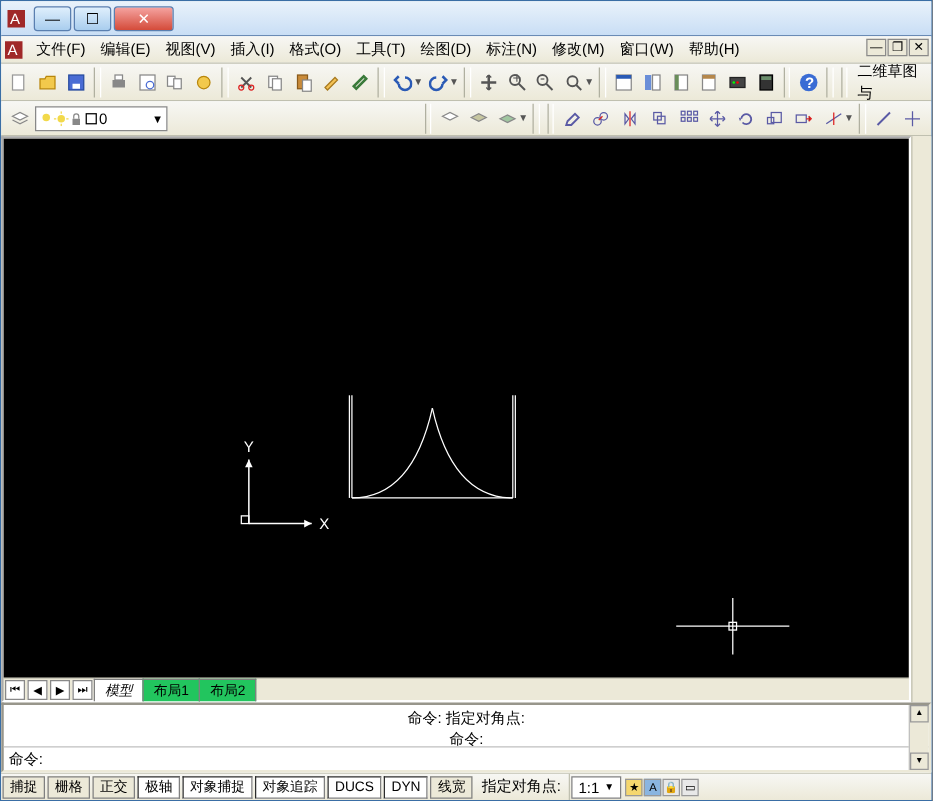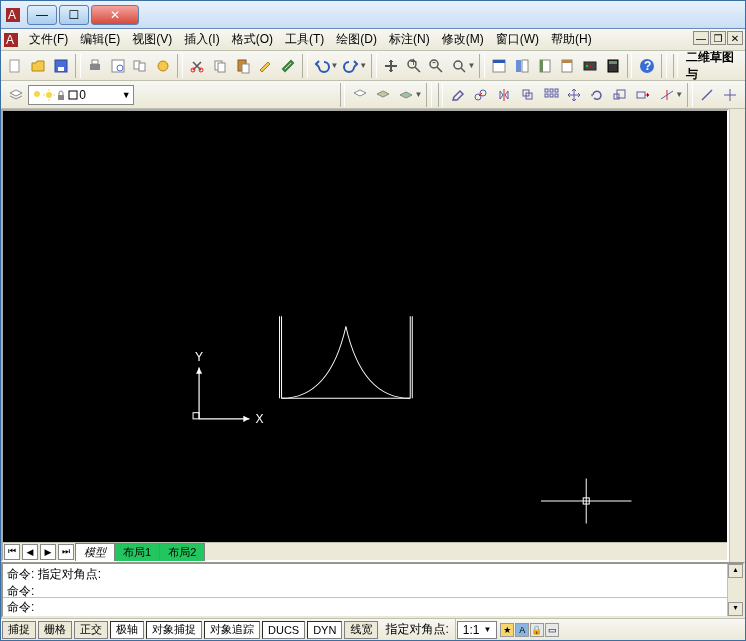--- a/index.html
+++ b/index.html
@@ -14,38 +14,38 @@
   .win-max { background: linear-gradient(#dfeffc,#a9cdee); }
   .win-close { background: linear-gradient(#f5a3a0,#d44b3a); color:#fff; width:48px;}
   .menubar { height: 22px; background: linear-gradient(#f7f7f4,#ece9d8); border-bottom:1px solid #c0c0b0; display:flex; align-items:center; padding:0 2px; position:relative;}
   .menubar .m-icon { width:16px;height:16px;margin-right:4px;display:inline-block; }
   .menubar .menu-item { padding: 16px 6px; cursor:default; color:#000;}
   .mdi-btns { position:absolute; right:2px; top:2px; display:flex; gap:1px;}
   .mdi-btn { width:16px;height:14px;border:1px solid #8a8a8a;background:#ece9d8;font-size:10px;display:flex;align-items:center;justify-content:center;}
   .toolbar-row { height: 30px; background: linear-gradient(#f7f7f4,#ece9d8); border-bottom:1px solid #c0c0b0; display:flex; align-items:center; padding:0 4px; gap:2px; overflow:hidden;}
   .tbtn { width:24px; height:24px; border:1px solid transparent; display:flex;align-items:center;justify-content:center; border-radius:2px;}
   .sep { width:6px; height:24px; border-left:1px solid #b0b0a0; border-right:1px solid #fff; margin:0 2px; }
-  .toolbar-text { padding:0 4px; color:#000;font-weight:bold;}
+  .toolbar-text { padding:0 4px; color:#000;}
   .layerbar { height:28px; background:linear-gradient(#f7f7f4,#ece9d8); border-bottom:1px solid #c0c0b0; display:flex; align-items:center; padding:0 4px; gap:2px;}
   .layer-combo { display:flex;align-items:center;border:1px solid #888;background:#fff;height:20px;padding:0 2px;width:120px;}
   .layer-combo .dd{margin-left:auto;font-size:9px;}
   .workarea { flex:1; display:flex; background:#ece9d8;}
   .canvas-wrap { flex:1; display:flex; flex-direction:column; border:2px inset #fff;}
   .canvas { flex:1; background:#000; position:relative; overflow:hidden;}
   .ucs-line { stroke:#fff; stroke-width:1.2; fill:none;}
   .ucs-text { fill:#fff; font-size:12px;}
   .drawing { stroke:#fff; stroke-width:1; fill:none; }
   .sheet-tabs { height:18px; background:#ece9d8; display:flex; align-items:center; font-size:11px; border-top:1px solid #c0c0b0;}
   .sheet-nav { width:16px; height:16px; border:1px solid #888; margin:0 1px; background:#fff; display:flex;align-items:center;justify-content:center;font-size:9px;}
   .sheet-tab { padding:1px 8px; border:1px solid #808080; border-bottom:none; background:#22c55e; margin-right:-1px; font-size:11px;}
   .sheet-tab.active { background:#fff; font-weight:normal;font-style:italic;}
   .vscroll, .hscroll { background:#ece9d8;}
   .vscroll { width:16px; border-left:1px solid #c0c0b0;}
   .cmdarea { height:56px; background:#fff; border:2px inset #ece9d8; display:flex; flex-direction:column; font-family:"SimSun",monospace; font-size:13px; position:relative;}
-  .cmd-hist { flex:1; overflow:hidden; padding:2px 4px; border-bottom:1px solid #c0c0c0;}
+  .cmd-hist { flex:1; overflow:hidden; padding:2px 4px; border-bottom:1px solid #c0c0c0;text-align:center;}
   .cmd-input { height:18px; padding:1px 4px; display:flex; align-items:center;}
   .cmd-scroll { position:absolute; right:0; top:0; bottom:0; width:16px; background:#ece9d8; border-left:1px solid #c0c0c0; display:flex;flex-direction:column;justify-content:space-between;}
   .cmd-scroll div{height:14px;border:1px solid #999;background:#ece9d8;font-size:8px;text-align:center;}
   .statusbar { height:22px; background:linear-gradient(#f7f7f4,#ece9d8); border-top:1px solid #c0c0b0; display:flex; align-items:center; font-size:12px;}
   .status-cell { padding:2px 6px; border-right:1px solid #c0c0b0; height:100%; display:flex;align-items:center;}
   .status-btn { padding:2px 5px; border:1px solid #808080; margin:1px; background:#ece9d8; font-size:11px; height:18px; display:flex;align-items:center;}
   .status-btn.active { background:#fff; border:1px inset #808080;}
   .tiny-icons { display:flex; gap:1px; margin-left:2px;}
   .tiny-icons .ti{width:14px;height:14px;border:1px solid #999;font-size:9px;display:flex;align-items:center;justify-content:center;}
   svg.icon { width:16px;height:16px; }

